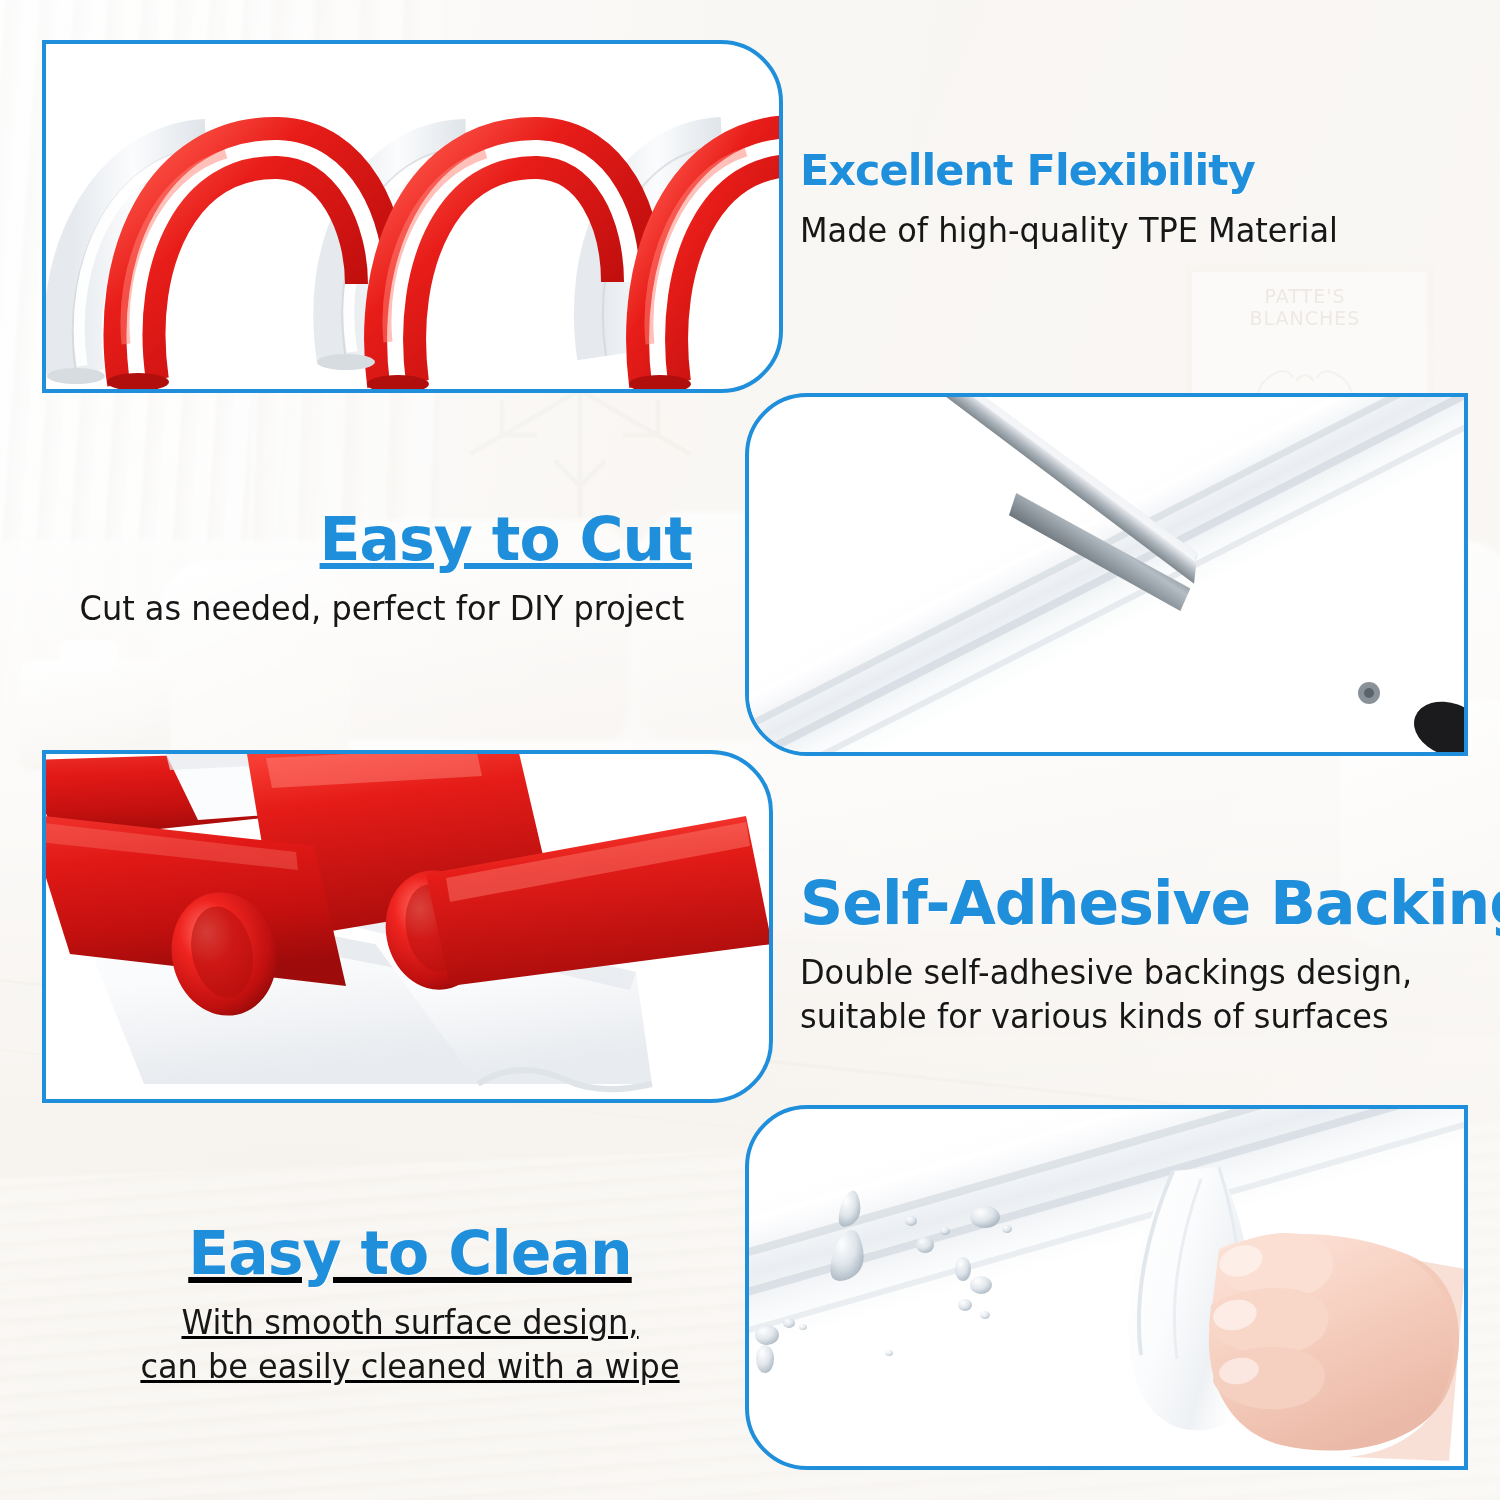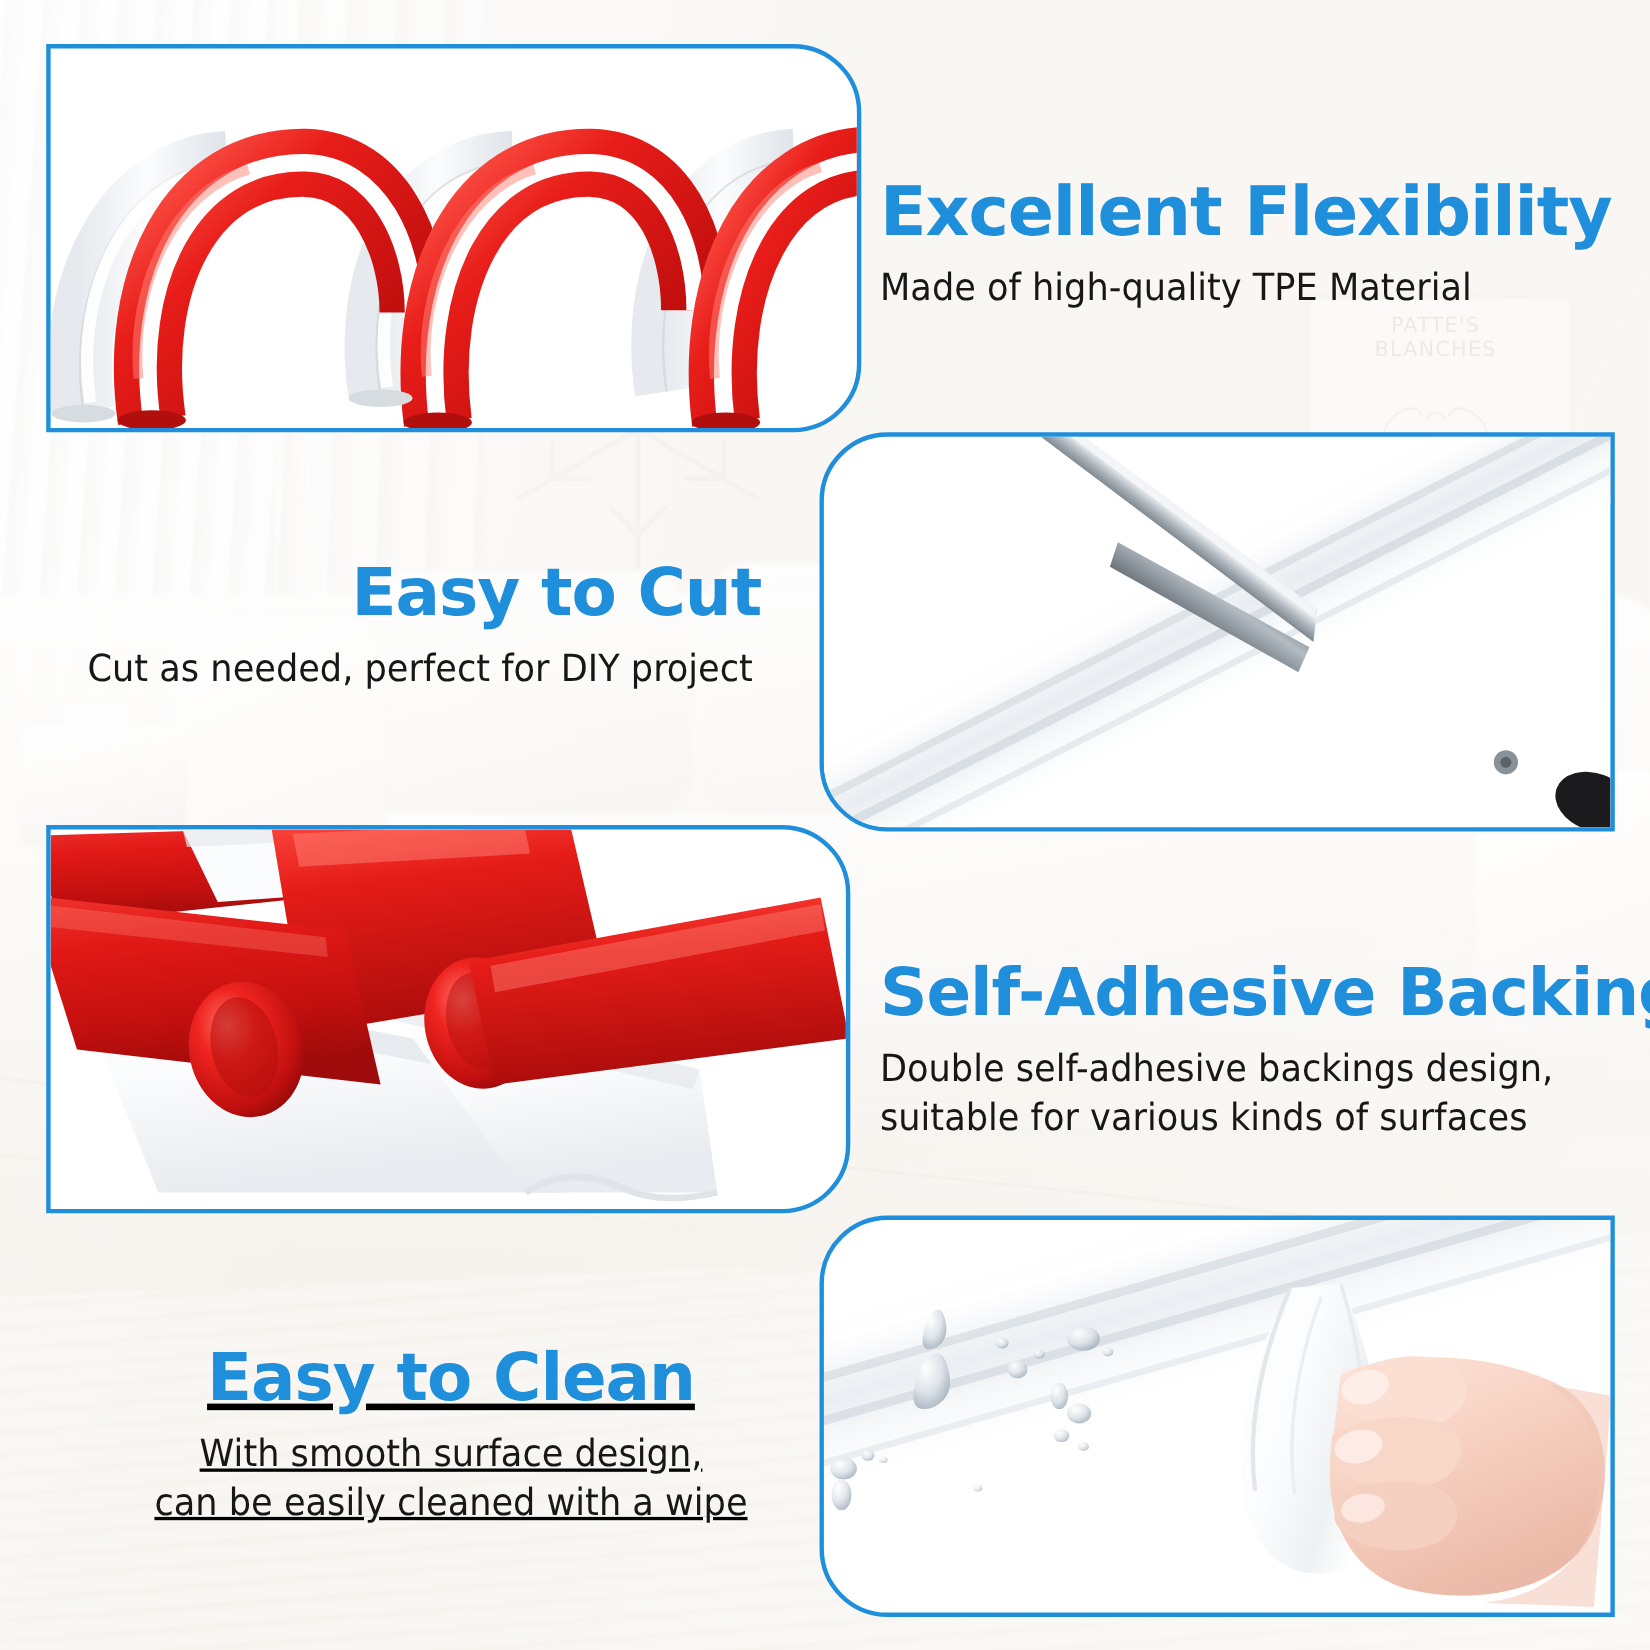--- a/index.html
+++ b/index.html
@@ -62,24 +62,24 @@
     font-family:"DejaVu Sans",sans-serif;font-weight:bold;color:#1f8fdb;
     font-size:60px;line-height:1.06;letter-spacing:-1px;white-space:nowrap;
     text-shadow:1px 1px 0 rgba(255,255,255,.85);
   }
   .subline{
     font-family:"DejaVu Sans",sans-serif;color:#171717;font-weight:400;
     font-size:34px;line-height:1.32;margin-top:14px;white-space:nowrap;
     transform:scaleX(.94);transform-origin:var(--tox,left) top;
   }
   #txt-flex{left:800px;  top:148px;  text-align:left;}
-  #txt-flex .headline{font-size:62px;margin-top:12px;}
+  #txt-flex .headline{font-size:43px;}
   #txt-cut {left:52px;   top:508px;  width:660px;text-align:center;}
   #txt-cut .subline{--tox:center;}
-  #txt-cut .headline{text-align:right;padding-right:20px;}
+  #txt-cut .headline{text-align:right;padding-right:20px;text-decoration:underline;}
   #txt-adh {left:800px;  top:872px;  width:660px;text-align:left;}
   #txt-cln {left:110px;  top:1222px; width:600px;text-align:center;text-decoration:underline;}
   #txt-cln .subline{--tox:center;}
   #txt-cln .headline{text-align:center;}
   .subline span{display:block;}
 </style>
 </head>
 <body>
 
 <div class="backdrop">

